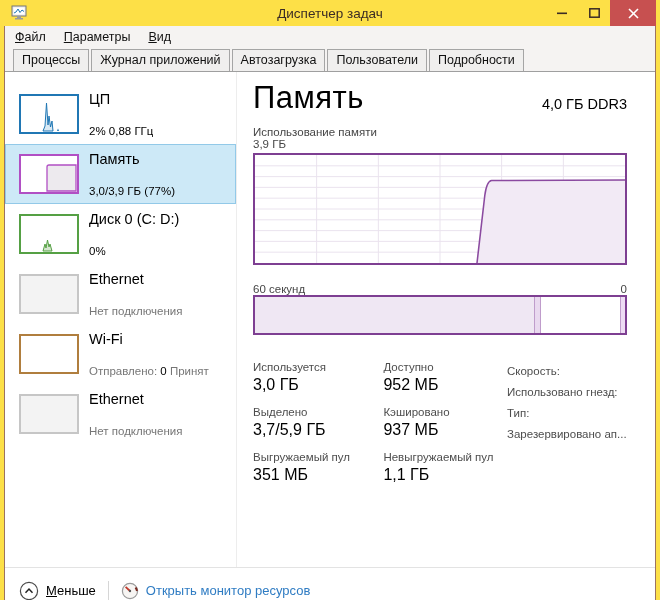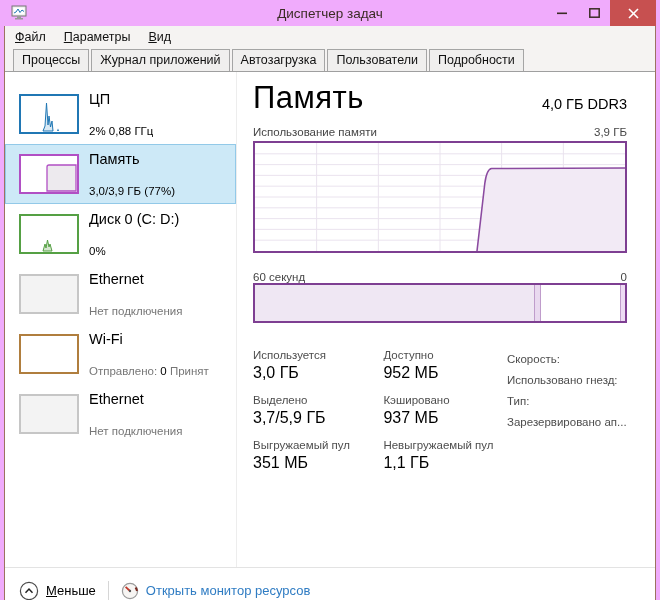--- a/index.html
+++ b/index.html
@@ -1,19 +1,19 @@
 <!DOCTYPE html>
 <html><head>
 <meta charset="utf-8">
 <style>
   * { box-sizing: border-box; margin: 0; padding: 0; }
   html,body { width:660px; height:600px; }
   body { font-family: "Liberation Sans", "DejaVu Sans", sans-serif; font-size:13px; color:#1a1a1a; }
 
-  .window { width:660px; height:600px; background:#f0abfc; padding:0 4px 4px 4px; position:relative; }
+  .window { width:660px; height:600px; background:#fde047; padding:0 4px 4px 4px; position:relative; }
 
   
   .titlebar { height:26px; position:relative; display:flex; align-items:center; }
   .titlebar .app-icon { margin-left:6px; width:18px; height:16px; }
   .title-text { position:absolute; left:0; right:0; text-align:center; font-size:13.5px; color:#3b2c25; }
   .win-controls { margin-left:auto; display:flex; height:100%; align-items:stretch; }
   .win-btn { width:32px; display:flex; align-items:center; justify-content:center; cursor:default; }
   .win-btn.close { width:46px; background:#c75050; }
 
   
@@ -40,21 +40,21 @@
   .side-sub.muted { color:#767676; }
   .side-sub .muted { color:#767676; }
   .side-sub .val { color:#000; }
 
   
   .main { flex:1; padding:8px 28px 0 16px; overflow:hidden; }
   .main-header { display:flex; align-items:flex-end; justify-content:space-between; }
   .main-title { font-size:31px; font-weight:300; letter-spacing:0.5px; color:#000; }
   .main-capacity { font-size:14.5px; color:#000; padding-bottom:4px; }
 
-  .chart-labels { display:flex; justify-content:space-between; font-size:11.5px; color:#464646; margin-top:10px; margin-bottom:3px; }
+  .chart-labels { display:flex; justify-content:space-between; font-size:11.5px; color:#464646; margin-top:10px; margin-bottom:3px;flex-direction:column; }
   .usage-chart { height:112px; border:2px solid #7e3f92; position:relative; background:#fff; }
   .usage-chart svg { display:block; width:100%; height:100%; }
   .axis-labels { display:flex; justify-content:space-between; font-size:11.5px; color:#464646; margin-top:18px; }
 
   .comp-label { font-size:11.5px; color:#464646; margin-top:12px; margin-bottom:3px; }
   .comp-bar { height:40px; border:2px solid #7e3f92; display:flex; background:#fff; }
   .seg-inuse { width:75.5%; background:#efe7f3; }
   .seg-line { width:1px; background:#bf9ccb; }
   .seg-mod { width:5px; background:#e9d9ef; }
   .seg-free { flex:1; background:#ffffff; }

